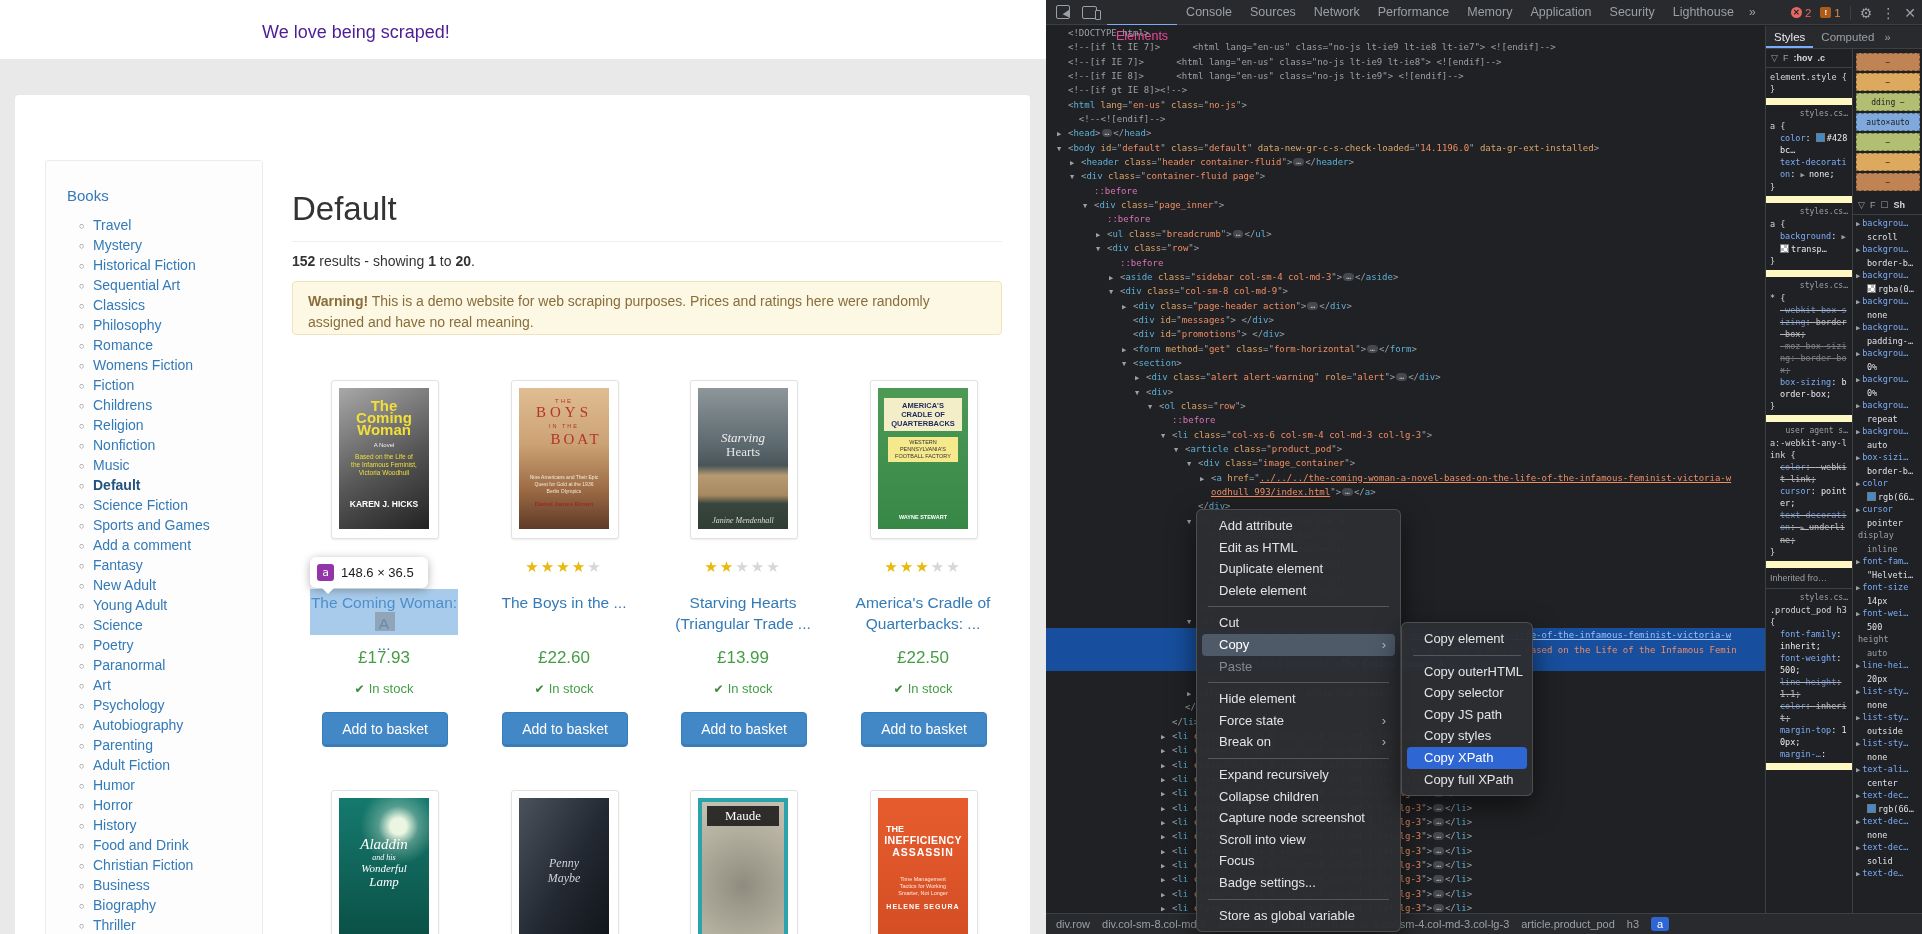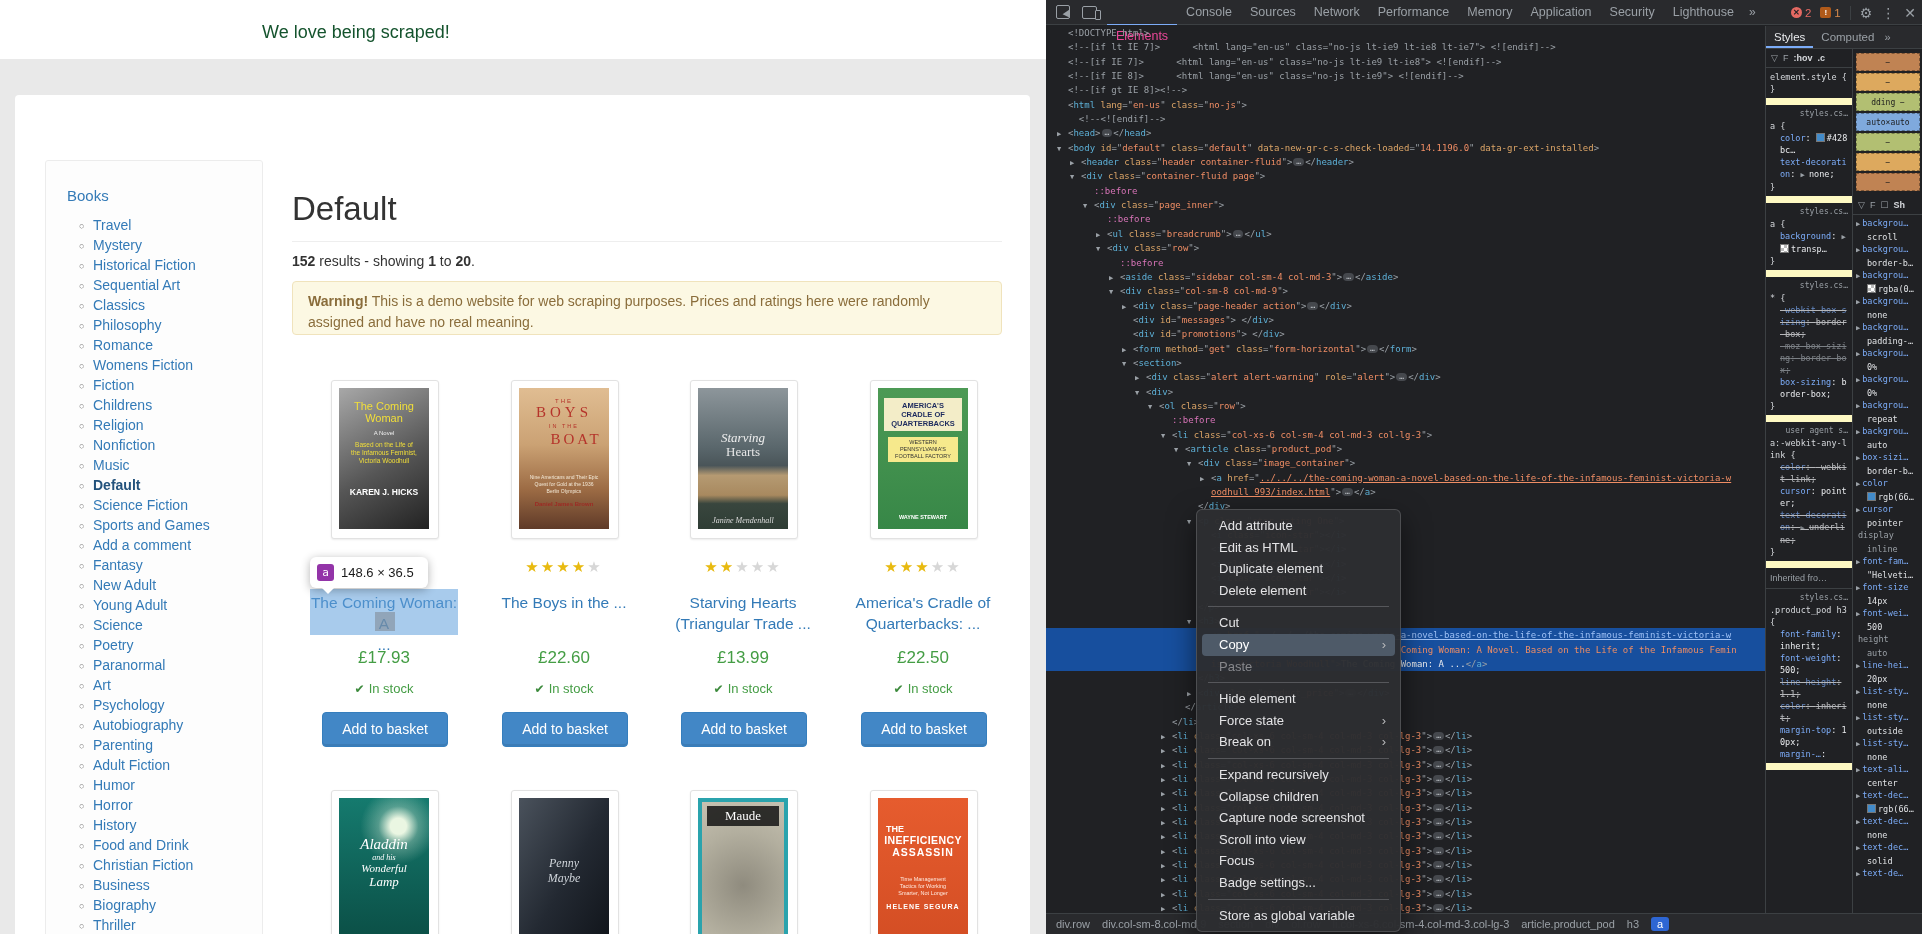--- a/index.html
+++ b/index.html
@@ -1,21 +1,21 @@
 <!DOCTYPE html>
 <html><head>
 <meta charset="utf-8">
 <style>
   html,body{margin:0;padding:0;background:#555;}
   #root{position:relative;width:1922px;height:934px;overflow:hidden;background:#e9e9e9;font-family:"Liberation Sans",sans-serif;}
   
   .site{position:absolute;left:0;top:0;width:1046px;height:934px;background:#e9e9e9;overflow:hidden;}
   .site-header{position:absolute;left:0;top:0;width:100%;height:59px;background:#fff;}
   .brand{position:absolute;left:24px;top:9px;font-size:31px;font-weight:bold;color:#4a8bc2;letter-spacing:-.5px;}
-  .tagline{position:absolute;left:262px;top:22px;font-size:18px;color:#14532d;}
+  .tagline{position:absolute;left:262px;top:22px;font-size:18px;color:#4c1d95;}
   .page{position:absolute;left:15px;top:95px;width:1015px;height:839px;background:#fff;border-radius:4px 4px 0 0;overflow:hidden;}
   .breadcrumb{position:absolute;left:92px;top:9px;width:895px;height:36px;background:#f5f5f5;border-radius:4px;font-size:14px;line-height:36px;padding-left:18px;box-sizing:border-box;}
   .breadcrumb a{color:#337ab7;text-decoration:none;cursor:pointer;}
   .breadcrumb .sep{color:#ccc;margin:0 7px;}
   .breadcrumb .cur{color:#777;}
   .sidebar{position:absolute;left:30px;top:65px;width:218px;height:780px;background:#fdfdfd;border:1px solid #ececec;border-radius:3px;box-sizing:border-box;}
   .side-head{position:absolute;left:21px;top:26px;font-size:15px;color:#337ab7;cursor:pointer;}
   .side-list{position:absolute;left:33px;top:56px;right:8px;}
   .side-item{height:20px;font-size:14px;color:#337ab7;white-space:nowrap;cursor:pointer;}
   .side-item .blt{display:inline-block;width:14px;color:#777;font-size:9px;vertical-align:1px;}
@@ -33,21 +33,21 @@
   .pcover span{display:block;text-align:center;}
   .pstars{position:absolute;width:110px;text-align:center;font-size:15px;letter-spacing:2px;}
   .pstars .on{color:#e8ba10;} .pstars .off{color:#d7d7d7;}
   .ptitle{position:absolute;width:148px;text-align:center;font-size:15.5px;line-height:21px;color:#337ab7;cursor:pointer;}
   .pprice{position:absolute;width:148px;text-align:center;font-size:17px;color:#449d44;}
   .pstock{position:absolute;width:148px;text-align:center;font-size:13px;color:#449d44;}
   .pstock .chk{font-size:12px;margin-right:4px;color:#3c8a3c;}
   .pbtn{position:absolute;width:124px;height:33px;background:#4287c6;border:1px solid #357ebd;border-radius:4px;color:#fff;font-size:14px;line-height:33px;text-align:center;cursor:pointer;box-shadow:inset 0 -2px 0 rgba(0,0,0,.08);}
   
   .cv0{background:linear-gradient(150deg,#a8a8a8,#565656 55%,#222);}
-  .cv0 .l0{margin-top:12px;color:#f2df39;font-weight:normal;font-size:11px;line-height:12px;width:70%;margin-left:15%;}
+  .cv0 .l0{margin-top:12px;color:#f2df39;font-weight:bold;font-size:15px;line-height:12px;width:70%;margin-left:15%;}
   .cv0 .l1{margin-top:6px;color:#eee;font-size:6px;}
   .cv0 .l2{margin-top:5px;color:#f2df39;font-size:6.5px;line-height:8px;width:76%;margin-left:12%;}
   .cv0 .l3{margin-top:22px;color:#fff;font-weight:bold;font-size:8.5px;}
   .cv1{background:linear-gradient(#e0bd92,#cba274 40%,#9c6b44 72%,#5f3a28);}
   .cv1 .l0{margin-top:10px;color:#b5332a;font-size:6px;letter-spacing:2px;}
   .cv1 .l1{color:#b5332a;font-size:15px;letter-spacing:4px;font-family:"Liberation Serif",serif;}
   .cv1 .l2{color:#b5332a;font-size:5.5px;letter-spacing:2px;margin:2px 0;}
   .cv1 .l3{color:#b5332a;font-size:15px;letter-spacing:3px;font-family:"Liberation Serif",serif;margin-left:24px;}
   .cv1 .l4{margin-top:26px;color:#f3e9d7;font-size:5px;line-height:7px;width:78%;margin-left:11%;}
   .cv1 .l5{margin-top:6px;color:#9d2a24;font-size:6px;font-weight:bold;}
@@ -556,13 +556,23 @@
       <div class="mdiv"></div>
       <div class="mi">Expand recursively</div>
       <div class="mi">Collapse children</div>
       <div class="mi">Capture node screenshot</div>
       <div class="mi">Scroll into view</div>
       <div class="mi">Focus</div>
       <div class="mi">Badge settings...</div>
       <div class="mdiv"></div>
       <div class="mi">Store as global variable</div>
     </div>
+  <div class="menu" id="ctxsub" style="left:1401px;top:622px;width:132px;">
+      <div class="mi">Copy element</div>
+      <div class="mdiv"></div>
+      <div class="mi">Copy outerHTML</div>
+      <div class="mi">Copy selector</div>
+      <div class="mi">Copy JS path</div>
+      <div class="mi">Copy styles</div>
+      <div class="mi hl-blue">Copy XPath</div>
+      <div class="mi">Copy full XPath</div>
+    </div>
 </div>
 
 </body></html>

